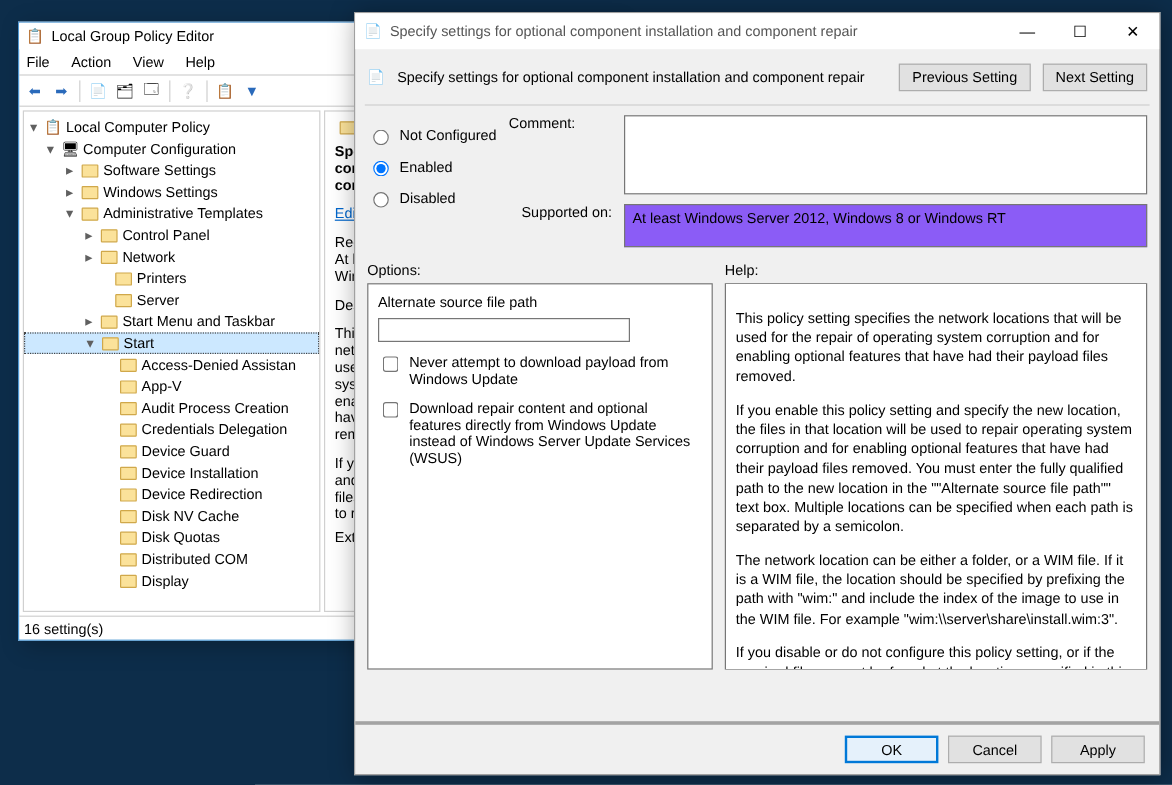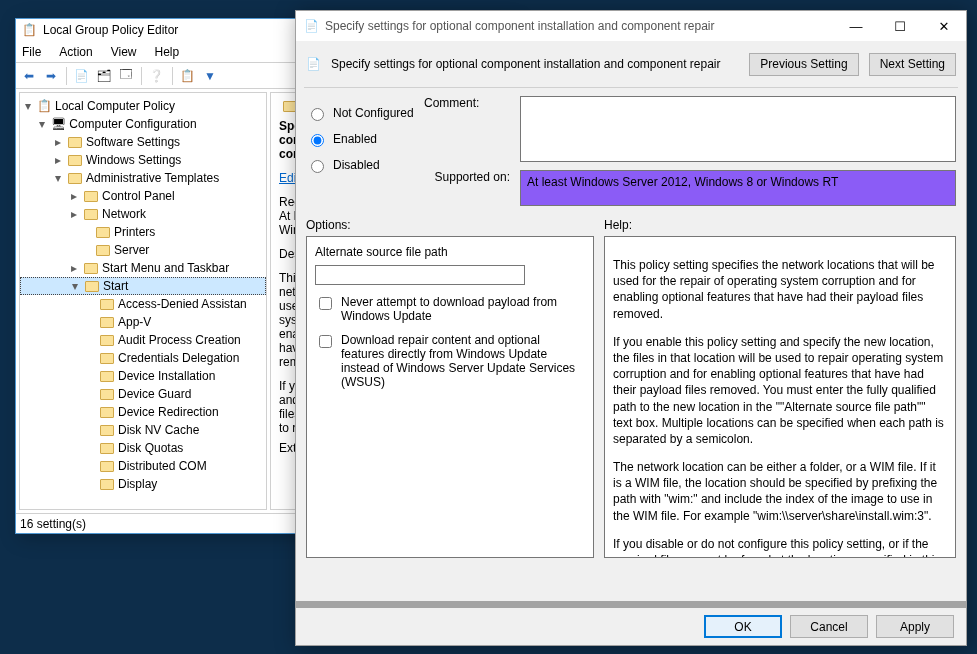--- a/index.html
+++ b/index.html
@@ -44,21 +44,21 @@
 .oh-labels { display: flex; gap: 10px; margin-top: 12px; }
 .oh-labels div:first-child { width: 288px; }
 .panes { display: flex; gap: 10px; margin-top: 4px; height: 322px; }
 .pane { border: 1px solid #767676; background: #fff; padding: 8px; overflow-y: auto; font-size: 12px; }
 .pane.opts { width: 288px; }
 .pane.help { flex: 1; line-height: 1.35; }
 .opts input[type=text] { width: 210px; height: 20px; margin: 6px 0 10px; border: 1px solid #767676; padding: 0 3px; }
 .chk { display: flex; align-items: flex-start; gap: 6px; margin-bottom: 10px; }
 .chk input { margin-top: 2px; }
 
-.dlg-footer { height: 44px; display: flex; align-items: center; justify-content: flex-end; gap: 8px; padding: 0 12px; border-top: 7px solid #a3a3a3; }
+.dlg-footer { height: 44px; display: flex; align-items: center; justify-content: flex-end; gap: 8px; padding: 0 12px; border-top: 3px solid #a3a3a3; }
 .dlg-footer .btn { width: 78px; height: 23px; background: #e1e1e1; border: 1px solid #adadad; display: flex; align-items: center; justify-content: center; }
 .dlg-footer .btn.default { border: 2px solid #0078d7; background: #e5f1fb; }
 </style>
 </head>
 <body>
 
 <div class="gp-window">
   <div class="gp-title">
     <span>📋</span>
     <span>Local Group Policy Editor</span>
@@ -151,25 +151,25 @@
           <div class="row" style="padding-left: 76px;">
             <span class="folder"></span>
             <span>Audit Process Creation</span>
           </div>
           <div class="row" style="padding-left: 76px;">
             <span class="folder"></span>
             <span>Credentials Delegation</span>
           </div>
           <div class="row" style="padding-left: 76px;">
             <span class="folder"></span>
+            <span>Device Guard</span>
+          </div>
+          <div class="row" style="padding-left: 76px;">
+            <span class="folder"></span>
             <span>Device Installation</span>
-          </div>
-          <div class="row" style="padding-left: 76px;">
-            <span class="folder"></span>
-            <span>Device Guard</span>
           </div>
           <div class="row" style="padding-left: 76px;">
             <span class="folder"></span>
             <span>Device Redirection</span>
           </div>
           <div class="row" style="padding-left: 76px;">
             <span class="folder"></span>
             <span>Disk NV Cache</span>
           </div>
           <div class="row" style="padding-left: 76px;">

